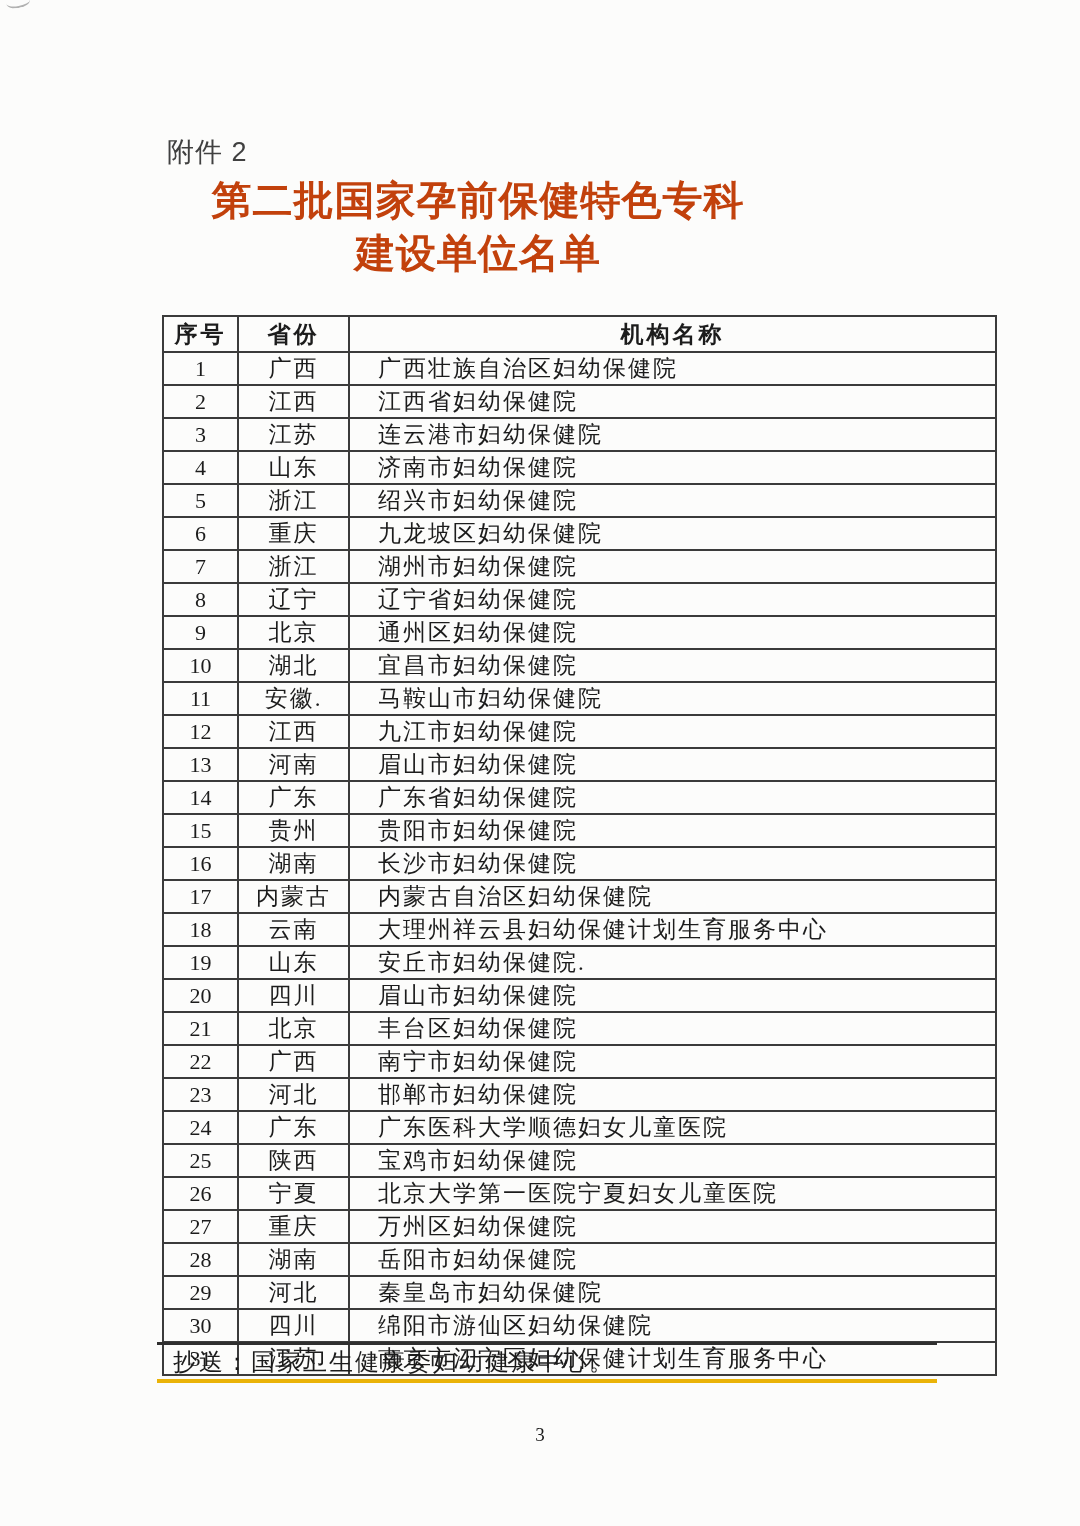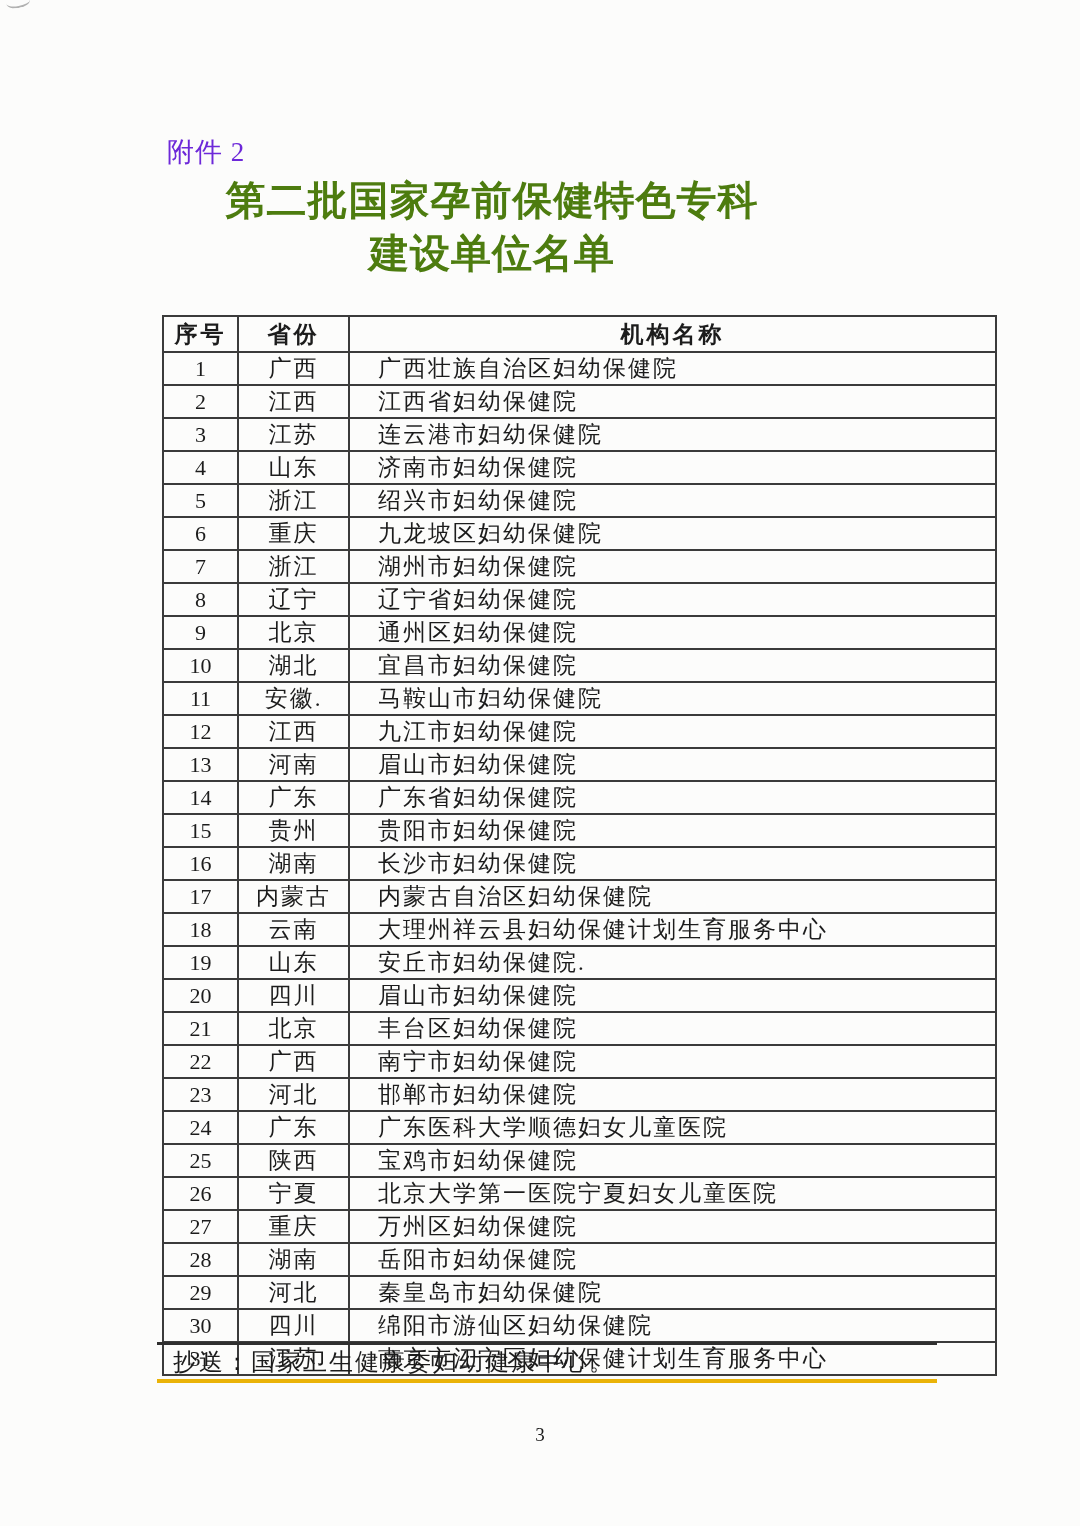--- a/index.html
+++ b/index.html
@@ -29,37 +29,37 @@
     border-bottom: 2px solid #8a8a8a;
     border-radius: 50%;
     transform: rotate(-10deg);
     opacity: 0.65;
   }
   .attachment {
     position: absolute;
     left: 167px;
     top: 134px;
     font-size: 27px;
-    font-family: Liberation Serif, serif;
+    font-family: Liberation Sans, sans-serif;
     letter-spacing: 1px;
-    color: #6d28d9;
+    color: #404040;
   }
   .title {
     position: absolute;
-    left: 14px;
+    left: 0;
     top: 174px;
     width: 956px;
     margin: 0;
     text-align: center;
     font-family: "Liberation Sans", "DejaVu Sans", sans-serif;
     font-weight: bold;
     font-size: 40px;
     line-height: 53px;
     letter-spacing: 1px;
-    color: #4d7c0f;
+    color: #c2410c;
   }
   table.list-table {
     position: absolute;
     left: 162px;
     top: 315px;
     width: 835px;
     border-collapse: collapse;
     table-layout: fixed;
   }
   .list-table th,

